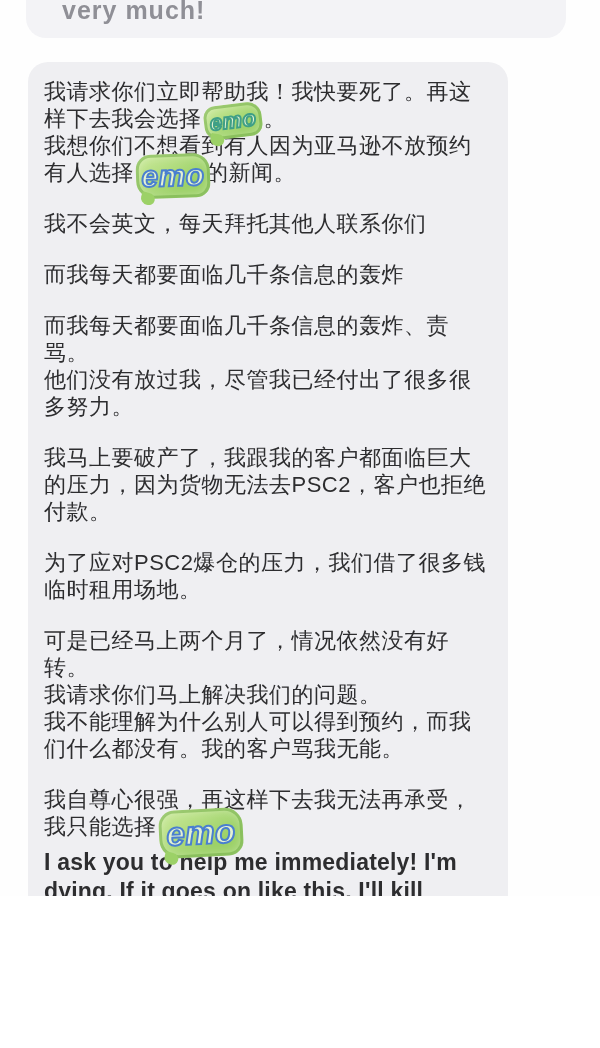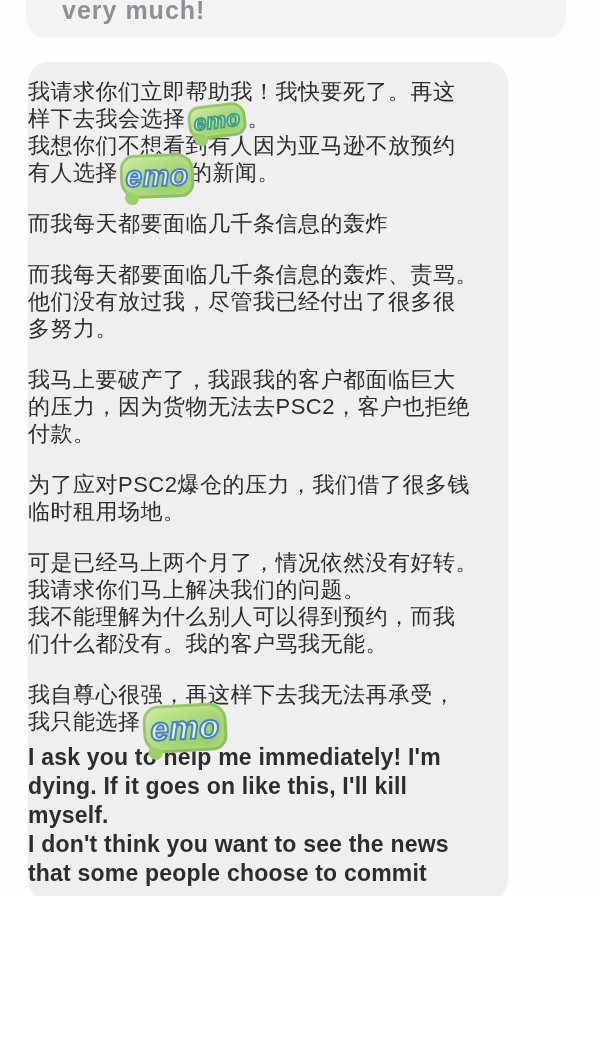--- a/index.html
+++ b/index.html
@@ -14,21 +14,21 @@
     background:#f3f3f6; border-radius:20px;
   }
   .prev-text {
     position:absolute; left:36px; top:26px;
     font-size:25px; font-weight:bold; color:#8f8f96; letter-spacing:1px;
     filter:blur(0.5px);
   }
   
   .bubble {
     position:absolute; left:28px; top:62px; width:480px;
-    box-sizing:border-box; padding:16px 18px 12px 0;
+    box-sizing:border-box; padding:16px 18px 12px 16px;
     background:#efeff2; border-radius:20px;
     color:#2d2d2f; filter:blur(0.2px);
   }
   .bubble p {
     margin:0 0 24px; font-size:22px; line-height:27px;
     white-space:pre-line; letter-spacing:0.5px;
   }
   .bubble p.p-en {
     font-size:23px; font-weight:bold; line-height:29px; letter-spacing:0.2px;
     margin-bottom:0;
@@ -101,20 +101,21 @@
 
   <div class="prev-bubble">
     <span class="prev-text">very much!</span>
   </div>
 
   <div class="bubble">
     <p><span>我请求你们立即帮助我！我快要死了。再这
 样下去我会选择</span><span class="sticker sticker-1"><span>emo</span></span><span>。
 我想你们不想看到有人因为亚马逊不放预约
 有人选择</span><span class="sticker sticker-2"><span>emo</span></span><span>的新闻。</span></p>
+    <p>我不会英文，每天拜托其他人联系你们</p>
     <p>而我每天都要面临几千条信息的轰炸</p>
     <p>而我每天都要面临几千条信息的轰炸、责骂。
 他们没有放过我，尽管我已经付出了很多很
 多努力。</p>
     <p>我马上要破产了，我跟我的客户都面临巨大
 的压力，因为货物无法去PSC2，客户也拒绝
 付款。</p>
     <p>为了应对PSC2爆仓的压力，我们借了很多钱
 临时租用场地。</p>
     <p>可是已经马上两个月了，情况依然没有好转。

